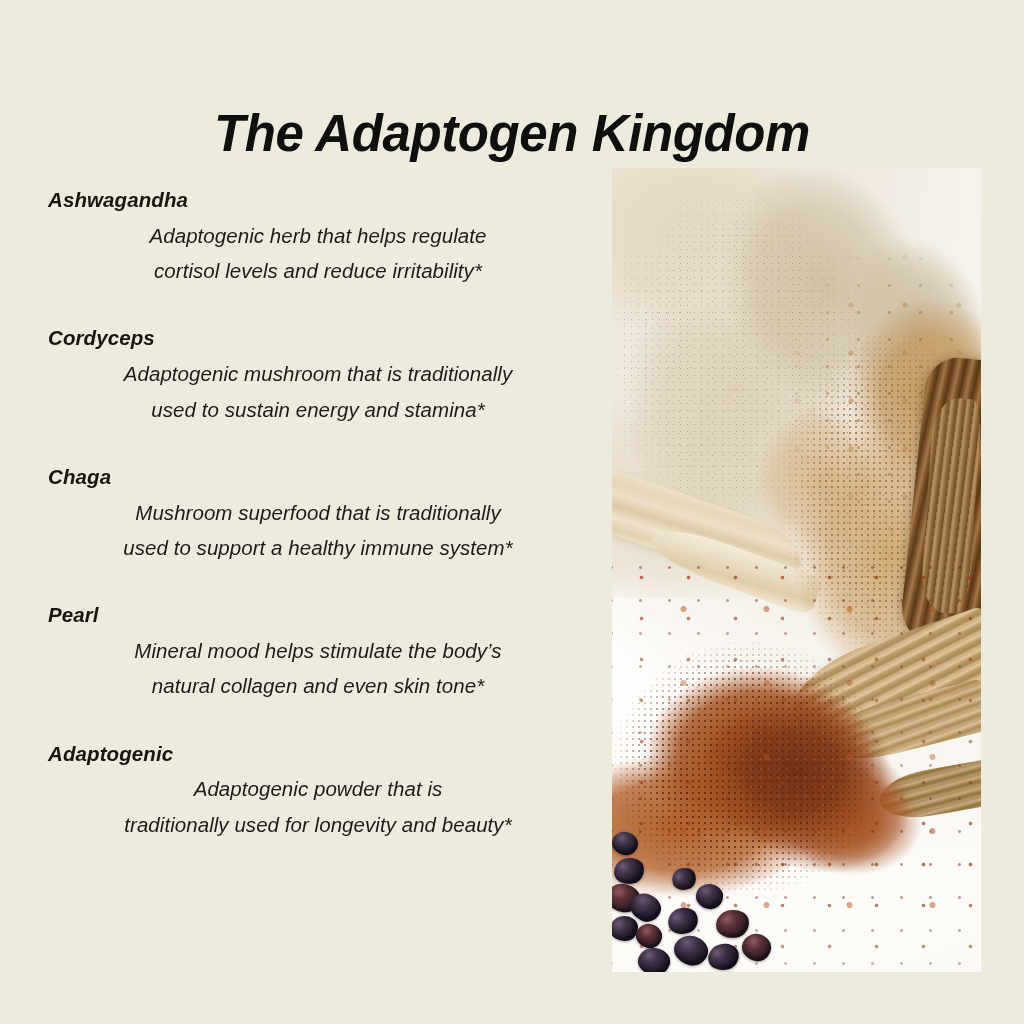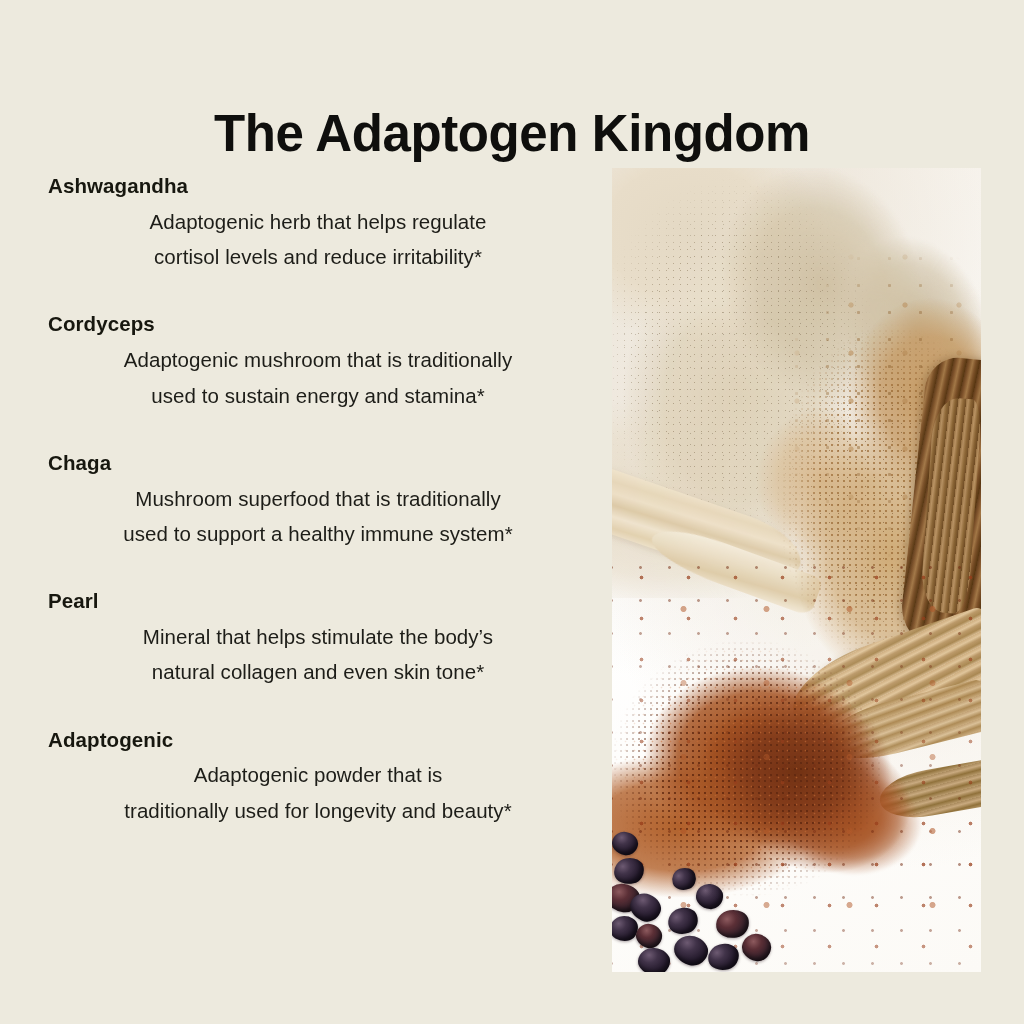--- a/index.html
+++ b/index.html
@@ -11,20 +11,21 @@
     height: 1024px;
     background: #edeade;
     font-family: "Liberation Sans", sans-serif;
     overflow: hidden;
   }
   .page {
     position: relative;
     width: 1024px;
     height: 1024px;
     background: #edeade;
+    font-style: italic;
   }
 
   
   .title {
     position: absolute;
     left: 0;
     top: 69px;
     width: 1024px;
     text-align: center;
     font-size: 51px;
@@ -45,21 +46,21 @@
   .ingredient {
     margin-bottom: 36px;
   }
   .ingredient:last-child { margin-bottom: 0; }
   .ing-name {
     font-size: 20.5px;
     font-weight: 700;
     color: #17170f;
     line-height: 1.36;
     letter-spacing: 0.1px;
-    margin: 2px 0 4px 0;
+    margin: 16px 0 4px 0;
   }
   .ing-desc {
     font-size: 20.5px;
     font-weight: 400;
     color: #1d1d18;
     line-height: 1.72;
     letter-spacing: 0.05px;
     margin: 0;
     white-space: pre-line;
     text-align: center;
@@ -321,21 +322,21 @@
     </div>
 
     <div class="ingredient">
       <div class="ing-name">Chaga</div>
       <div class="ing-desc">Mushroom superfood that is traditionally
 used to support a healthy immune system*</div>
     </div>
 
     <div class="ingredient">
       <div class="ing-name">Pearl</div>
-      <div class="ing-desc">Mineral that helps stimulate the body’s
+      <div class="ing-desc">Mineral mood helps stimulate the body’s
 natural collagen and even skin tone*</div>
     </div>
 
 
     <div class="ingredient">
       <div class="ing-name">Adaptogenic</div>
       <div class="ing-desc">Adaptogenic powder that is
 traditionally used for longevity and beauty*</div>
     </div>
 

